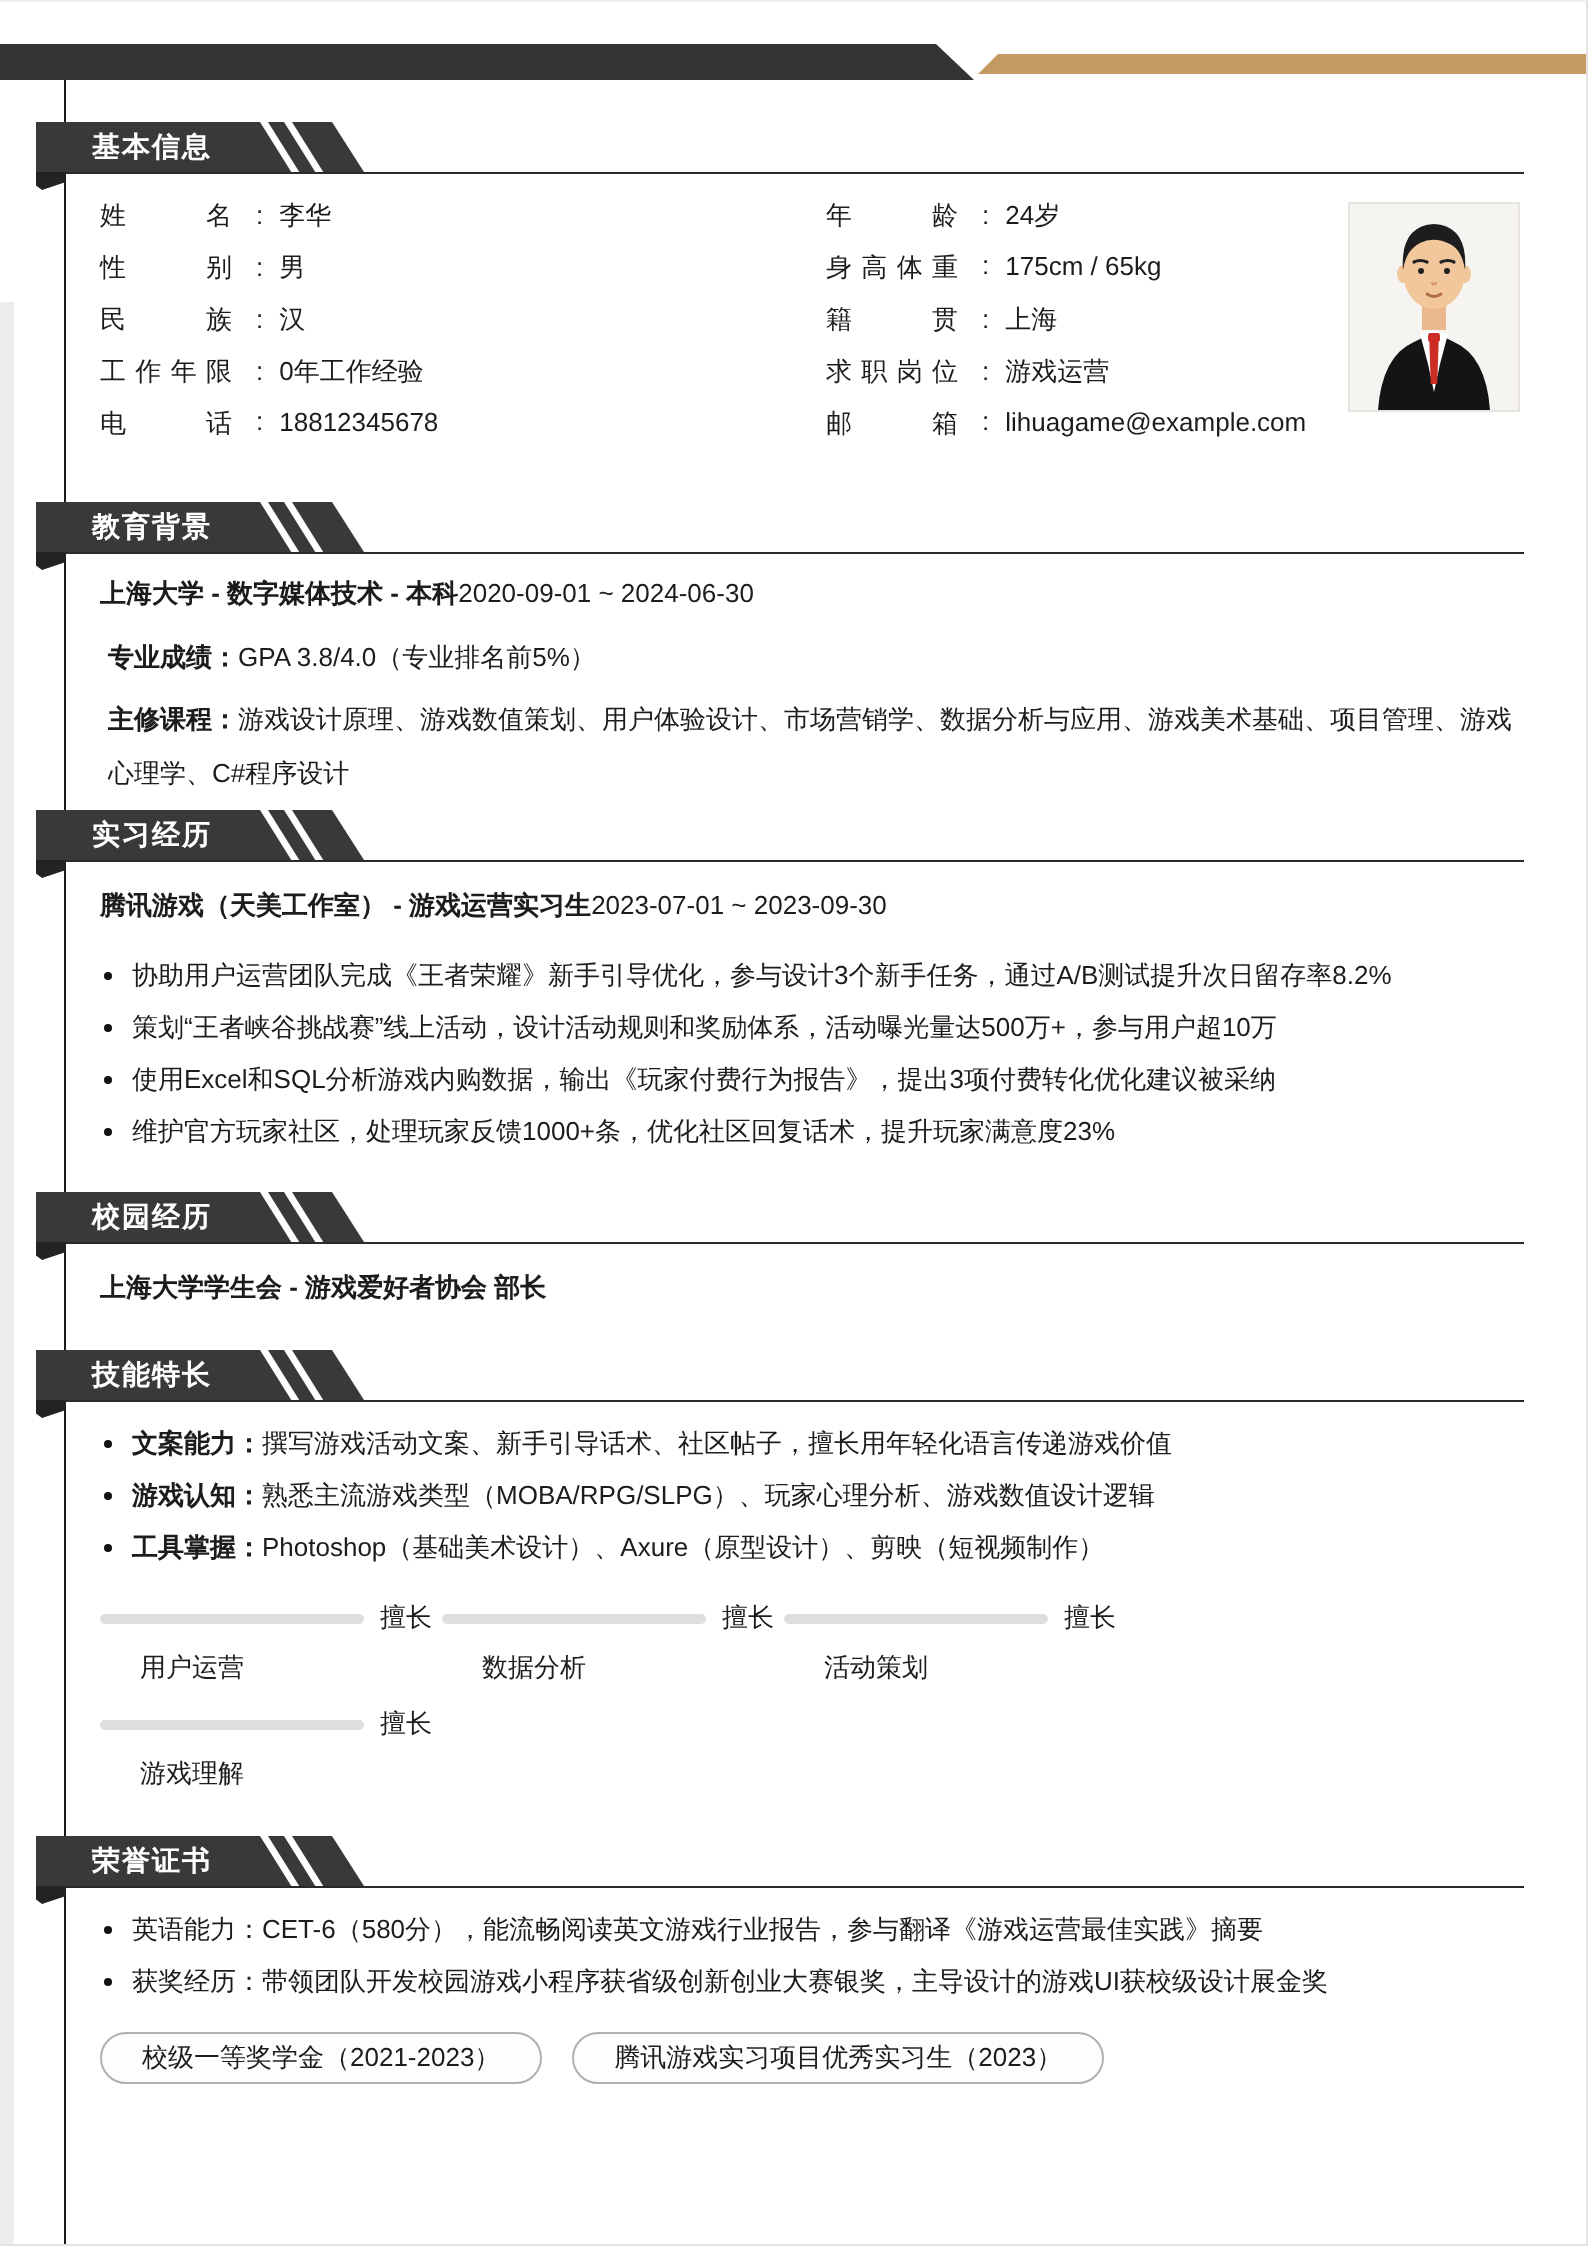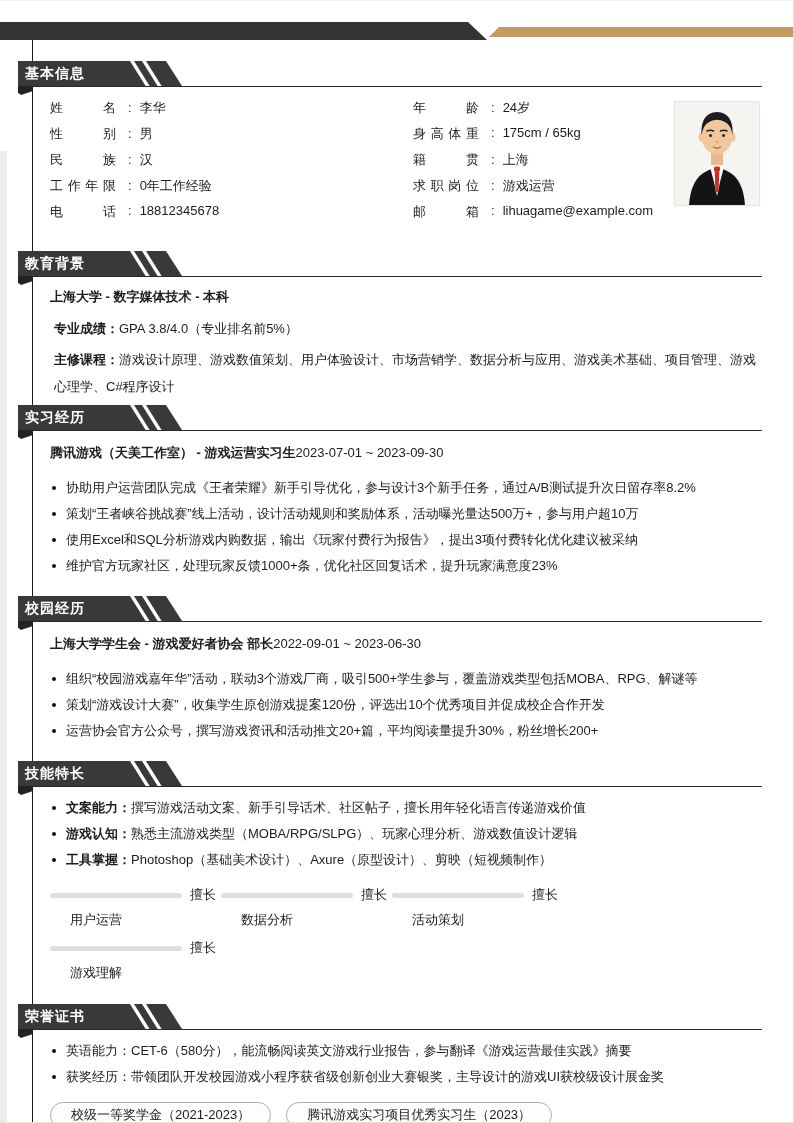--- a/index.html
+++ b/index.html
@@ -17,21 +17,21 @@
     -webkit-clip-path:polygon(0 0, 468px 0, 487px 100%, 0 100%); clip-path:polygon(0 0, 468px 0, 487px 100%, 0 100%); }
   .top-bar-gold { position:absolute; top:26px; left:489px; width:305px; height:10px; background:#c49a62;
     -webkit-clip-path:polygon(10px 0, 100% 0, 100% 100%, 0 100%); clip-path:polygon(10px 0, 100% 0, 100% 100%, 0 100%); }
 
   .content { position:absolute; top:39px; left:0; right:0; }
 
   
   .sec-head { position:relative; margin:0 31px 0 18px; height:25px; border-bottom:1px solid #2a2a2a; }
   .banner { position:absolute; left:0; top:0; width:170px; height:25px; background:#39393b;
     -webkit-clip-path:polygon(0 0, 148px 0, 164px 100%, 0 100%); clip-path:polygon(0 0, 148px 0, 164px 100%, 0 100%); }
-  .banner .t { color:#ffffff; font-size:14px; font-weight:bold; line-height:25px; padding-left:7px; letter-spacing:1px; display:block; }
+  .banner .t { color:#ffffff; font-size:14px; font-weight:bold; line-height:25px; padding-left:28px; letter-spacing:1px; display:block; }
   .stripe { position:absolute; top:0; height:25px; width:4px; background:#ffffff; transform:skewX(32deg); transform-origin:0 0; }
   .s1 { left:112px; } .s2 { left:124px; }
   .fold { position:absolute; left:0; top:25px; width:15px; height:9px; background:#232325;
     -webkit-clip-path:polygon(0 0,100% 0,100% 55%,20% 100%,0 75%); clip-path:polygon(0 0,100% 0,100% 55%,20% 100%,0 75%); }
 
   .sec-body { margin:0 31px 0 50px; }
   .mt-s1 { margin-top:21px; } .mt-s2 { margin-top:26px; } .mt-s3 { margin-top:5px; }
   .mt-s4 { margin-top:17px; } .mt-s5 { margin-top:17px; } .mt-s6 { margin-top:23px; }
 
   
@@ -125,20 +125,21 @@
         <div class="banner">
           <span class="t">教育背景</span>
           <span class="stripe s1"></span>
           <span class="stripe s2"></span>
         </div>
         <div class="fold"></div>
       </div>
       <div class="sec-body edu-body">
         <div class="row-head">
           <b>上海大学 - 数字媒体技术 - 本科</b>
+          <span>2020-09-01 ~ 2024-06-30</span>
         </div>
         <p><b>专业成绩：</b><span>GPA 3.8/4.0（专业排名前5%）</span></p>
         <p><b>主修课程：</b><span>游戏设计原理、游戏数值策划、用户体验设计、市场营销学、数据分析与应用、游戏美术基础、项目管理、游戏心理学、C#程序设计</span></p>
       </div>
     </div>
 
     <div class="section mt-s3">
       <div class="sec-head">
         <div class="banner">
           <span class="t">实习经历</span>
@@ -166,27 +167,21 @@
         <div class="banner">
           <span class="t">校园经历</span>
           <span class="stripe s1"></span>
           <span class="stripe s2"></span>
         </div>
         <div class="fold"></div>
       </div>
       <div class="sec-body">
         <div class="row-head" style="margin-top:8px;">
           <b>上海大学学生会 - 游戏爱好者协会 部长</b>
-          <span>2022-09-01 ~ 2023-06-30</span>
-        </div>
-        <ul class="blist">
-          <li>组织“校园游戏嘉年华”活动，联动3个游戏厂商，吸引500+学生参与，覆盖游戏类型包括MOBA、RPG、解谜等</li>
-          <li>策划“游戏设计大赛”，收集学生原创游戏提案120份，评选出10个优秀项目并促成校企合作开发</li>
-          <li>运营协会官方公众号，撰写游戏资讯和活动推文20+篇，平均阅读量提升30%，粉丝增长200+</li>
-        </ul>
+        </div>
       </div>
     </div>
 
     <div class="section mt-s5">
       <div class="sec-head">
         <div class="banner">
           <span class="t">技能特长</span>
           <span class="stripe s1"></span>
           <span class="stripe s2"></span>
         </div>

